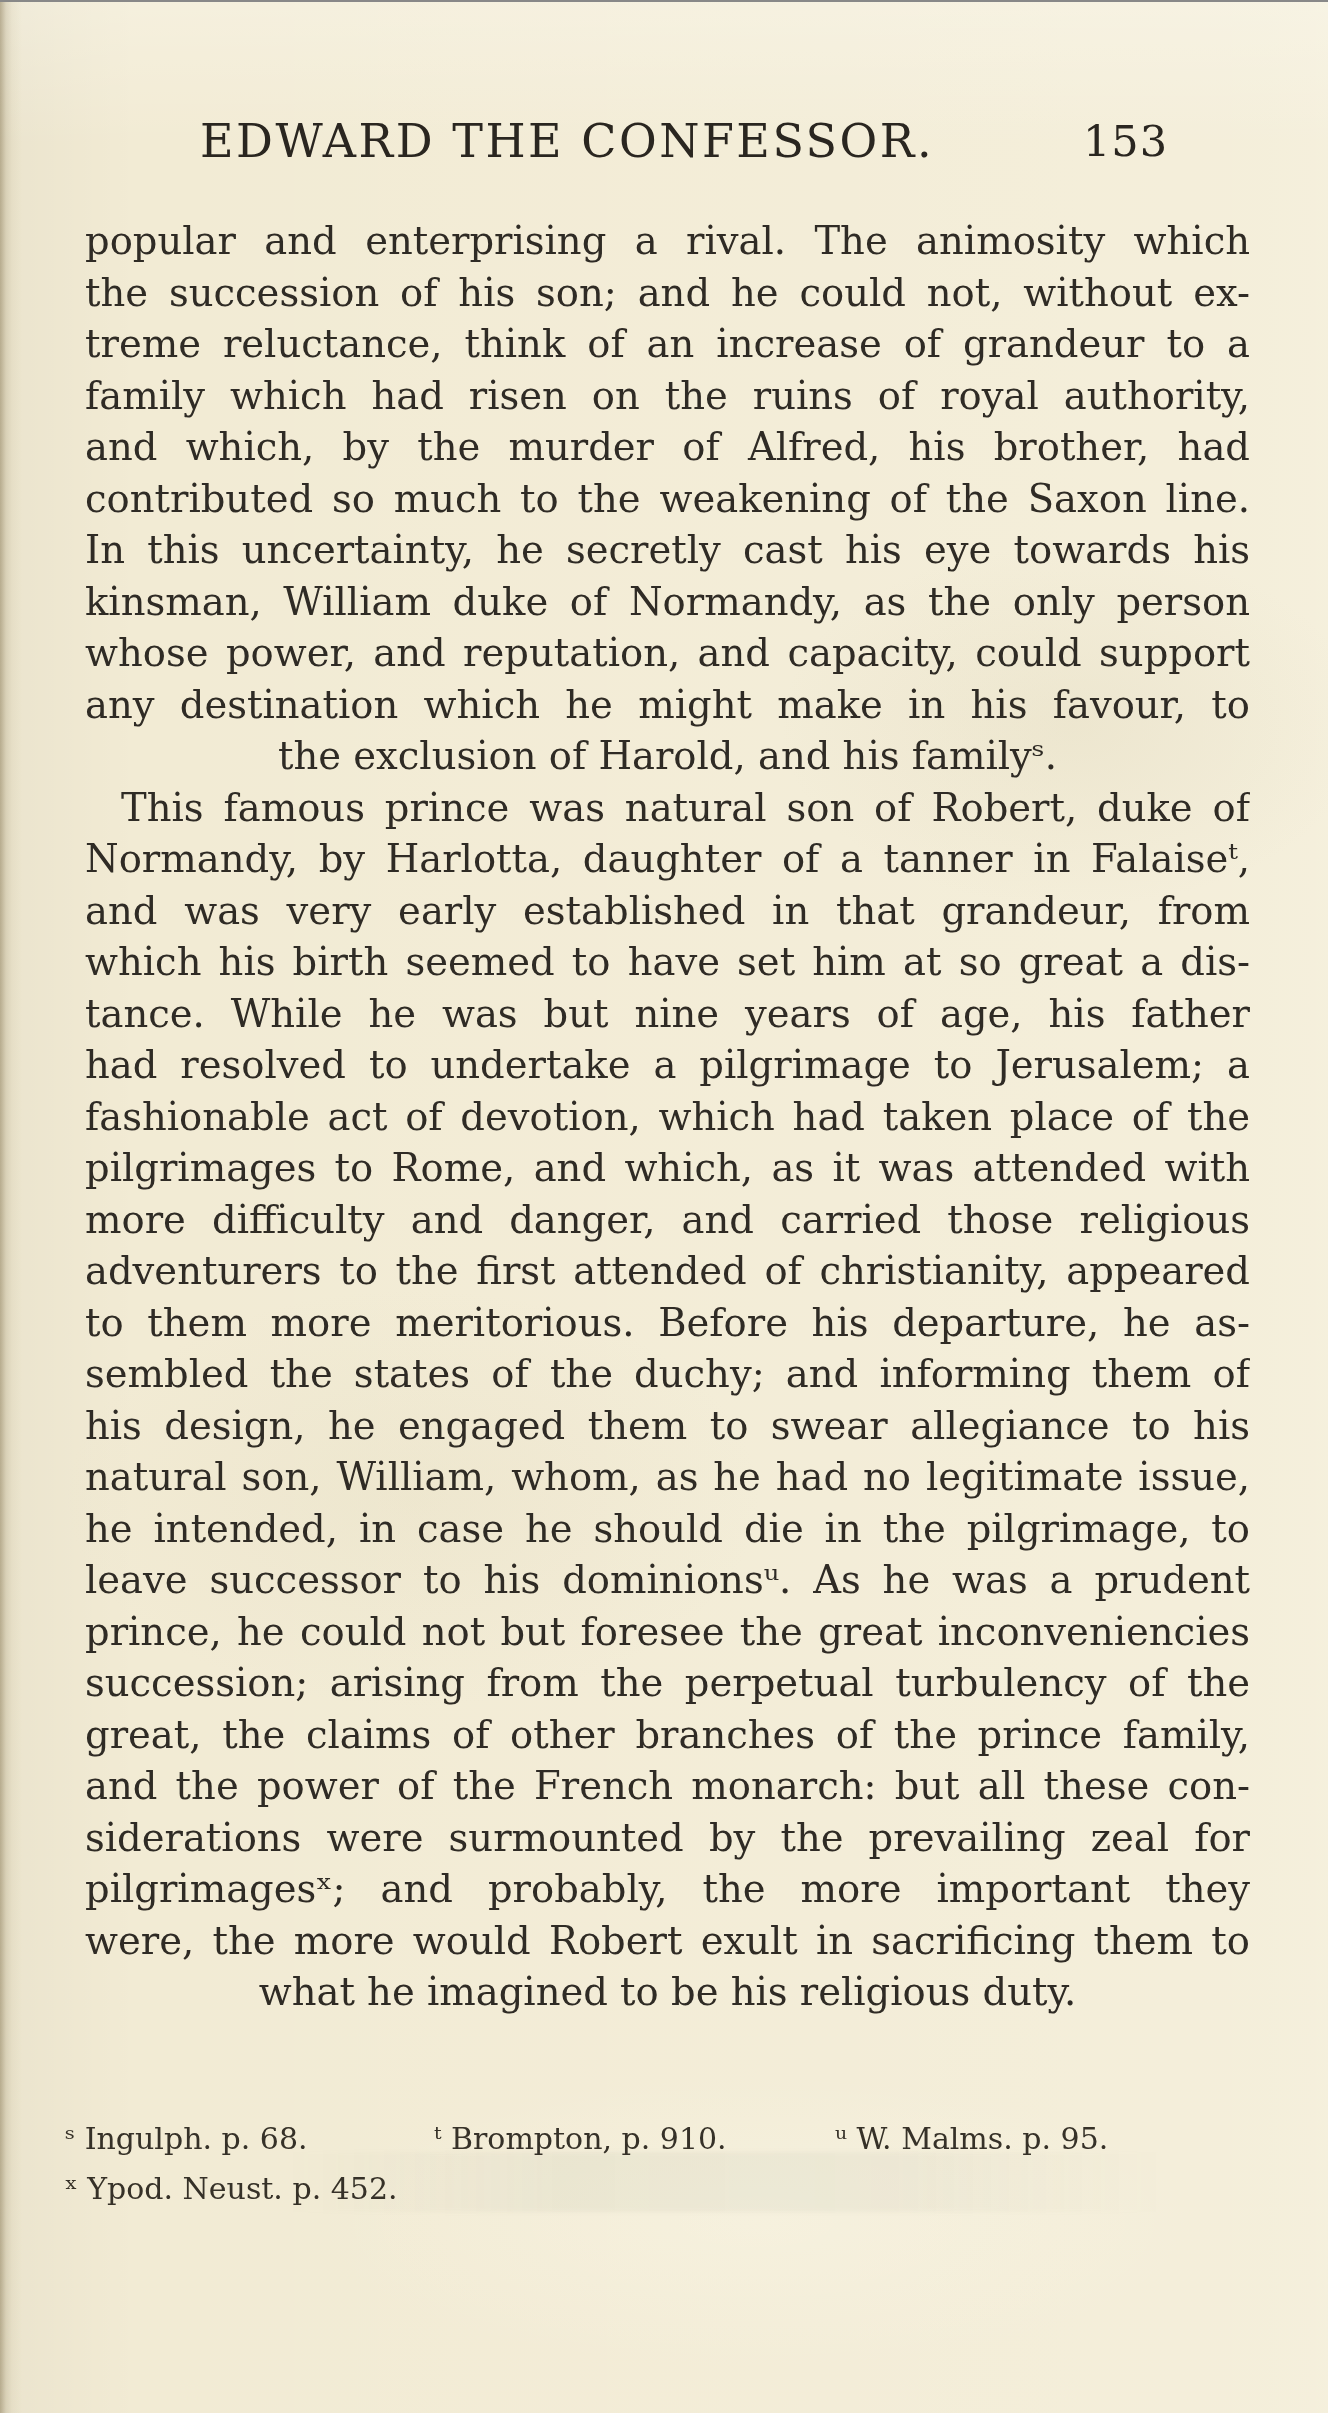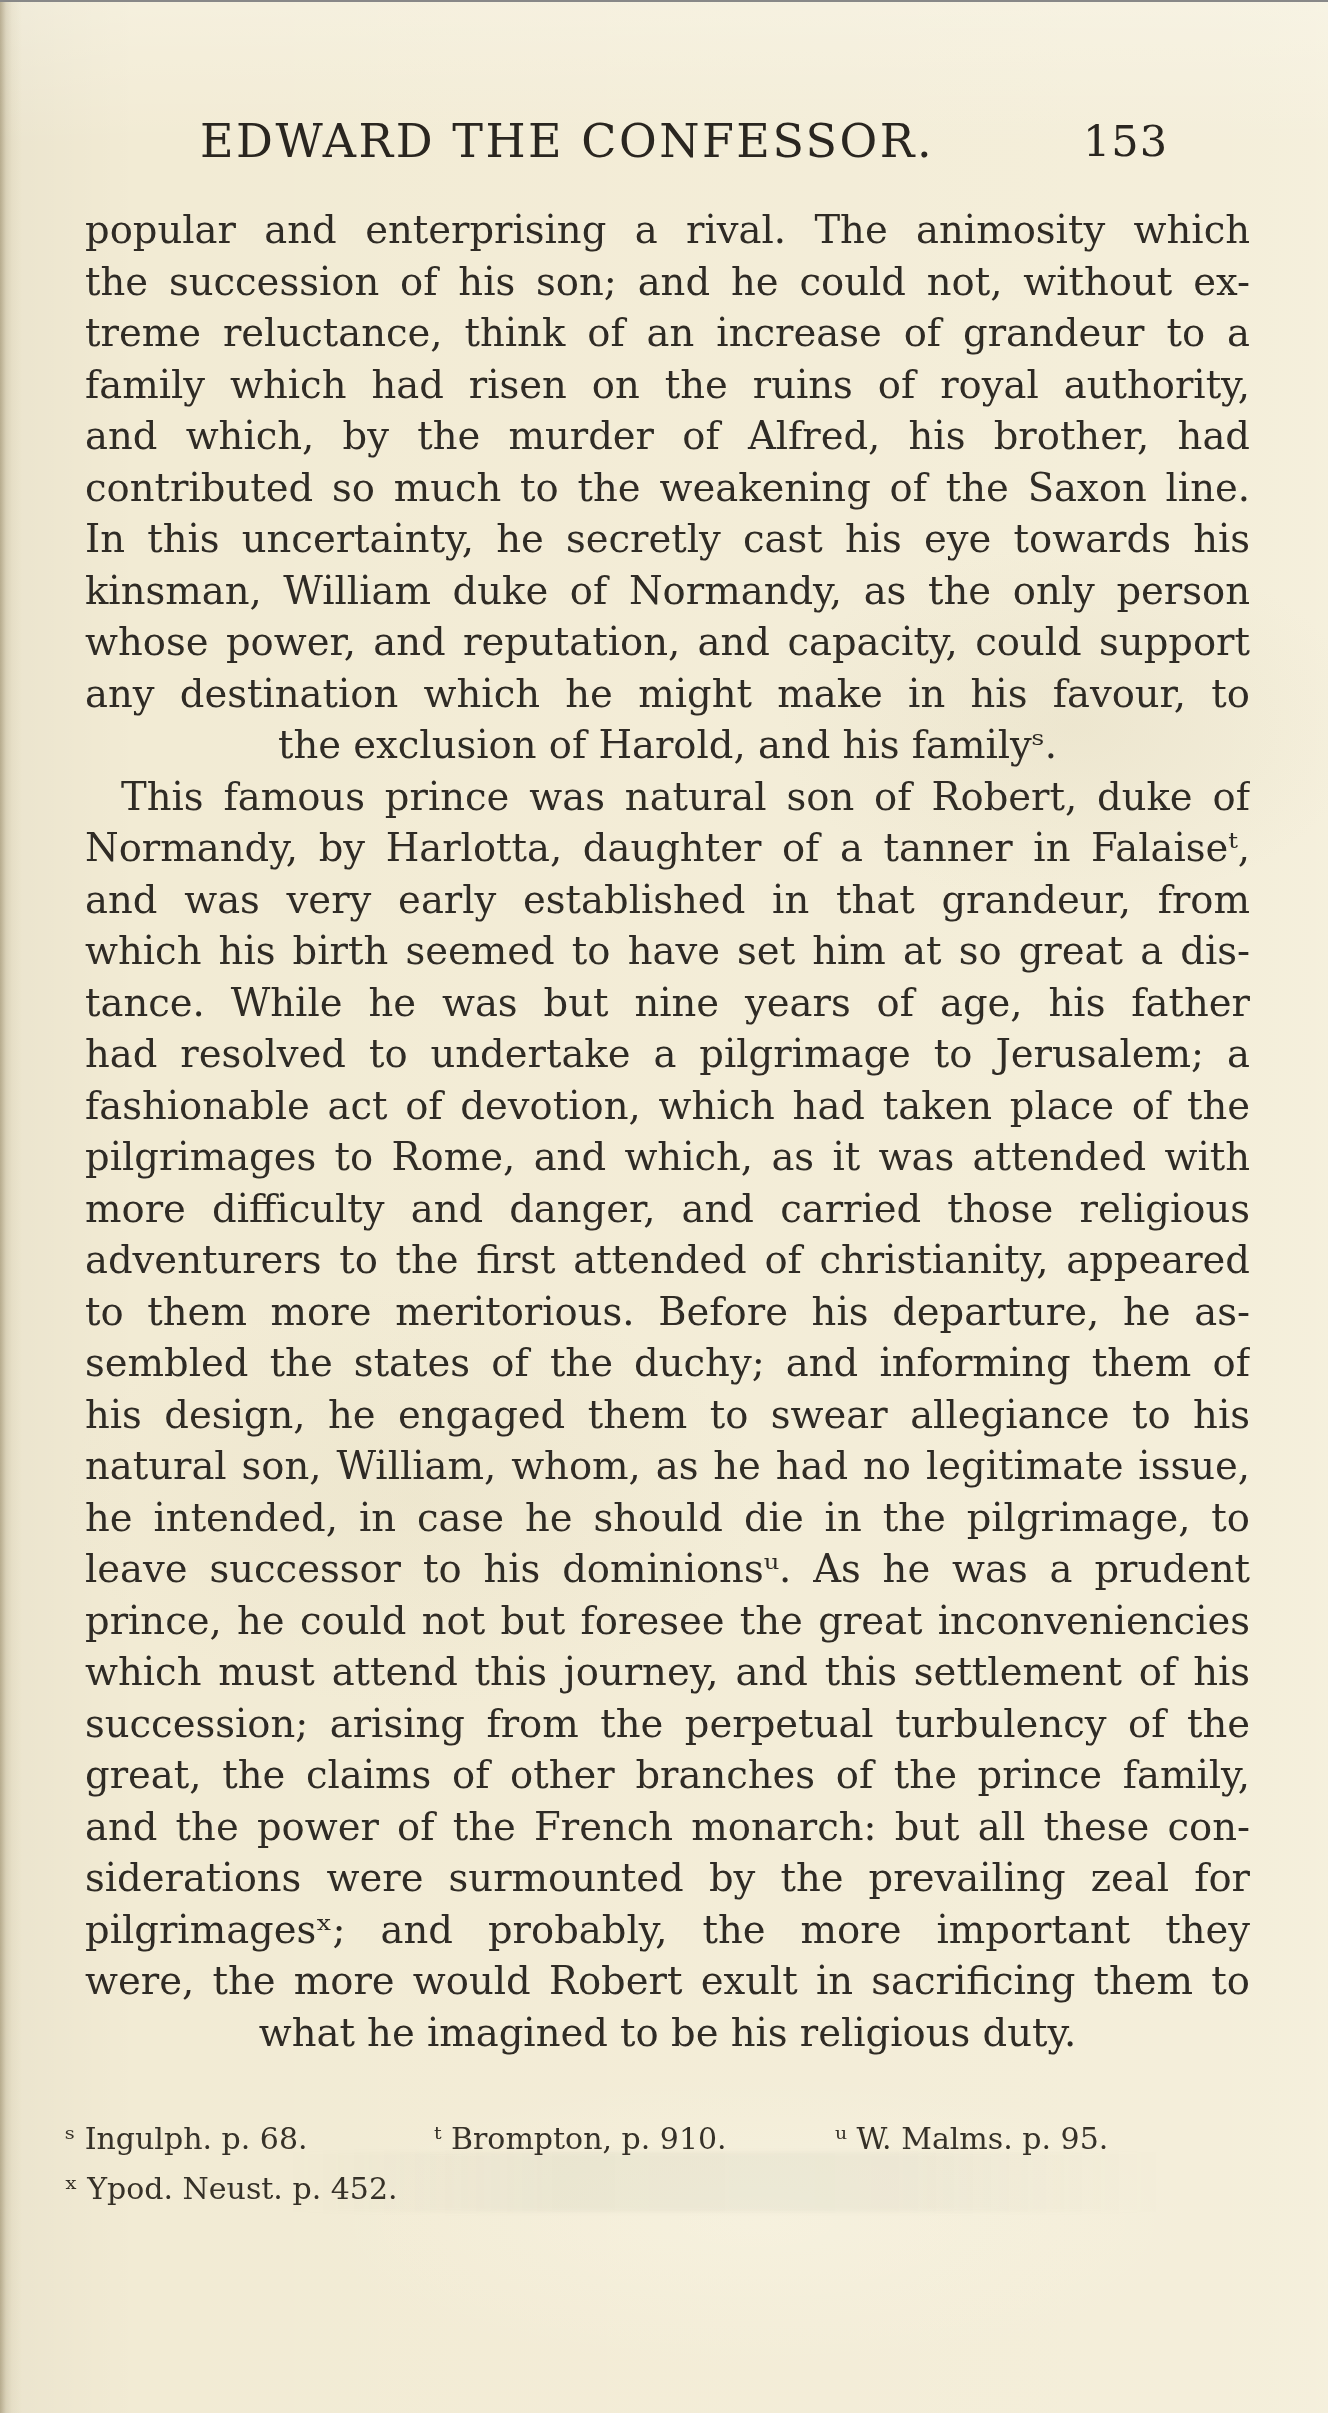--- a/index.html
+++ b/index.html
@@ -43,21 +43,21 @@
   .page-number {
     position: absolute;
     left: 1083px;
     top: 2px;
     font-size: 43px;
     letter-spacing: 1px;
     color: #2a2620;
   }
   .body-text {
     position: absolute;
-    top: 202px;
+    top: 213px;
     left: 85px;
     width: 1165px;
     font-size: 38.5px;
   }
   .paragraph { margin: 0; }
   .line {
     height: 51.5px;
     line-height: 51.5px;
     overflow: hidden;
     text-align: justify;
@@ -130,21 +130,20 @@
         <div class="line">pilgrimages to Rome, and which, as it was attended with</div>
         <div class="line">more difficulty and danger, and carried those religious</div>
         <div class="line">adventurers to the first attended of christianity, appeared</div>
         <div class="line">to them more meritorious.  Before his departure, he as-</div>
         <div class="line">sembled the states of the duchy; and informing them of</div>
         <div class="line">his design, he engaged them to swear allegiance to his</div>
         <div class="line">natural son, William, whom, as he had no legitimate issue,</div>
         <div class="line">he intended, in case he should die in the pilgrimage, to</div>
         <div class="line">leave successor to his dominionsᵘ.  As he was a prudent</div>
         <div class="line">prince, he could not but foresee the great inconveniencies</div>
-        <div class="line">which must attend this journey, and this settlement of his</div>
         <div class="line">succession; arising from the perpetual turbulency of the</div>
         <div class="line">great, the claims of other branches of the prince family,</div>
         <div class="line">and the power of the French monarch: but all these con-</div>
         <div class="line">siderations were surmounted by the prevailing zeal for</div>
         <div class="line">pilgrimagesˣ; and probably, the more important they</div>
         <div class="line">were, the more would Robert exult in sacrificing them to</div>
         <div class="line last">what he imagined to be his religious duty.</div>
       </div>
     </div>
 

